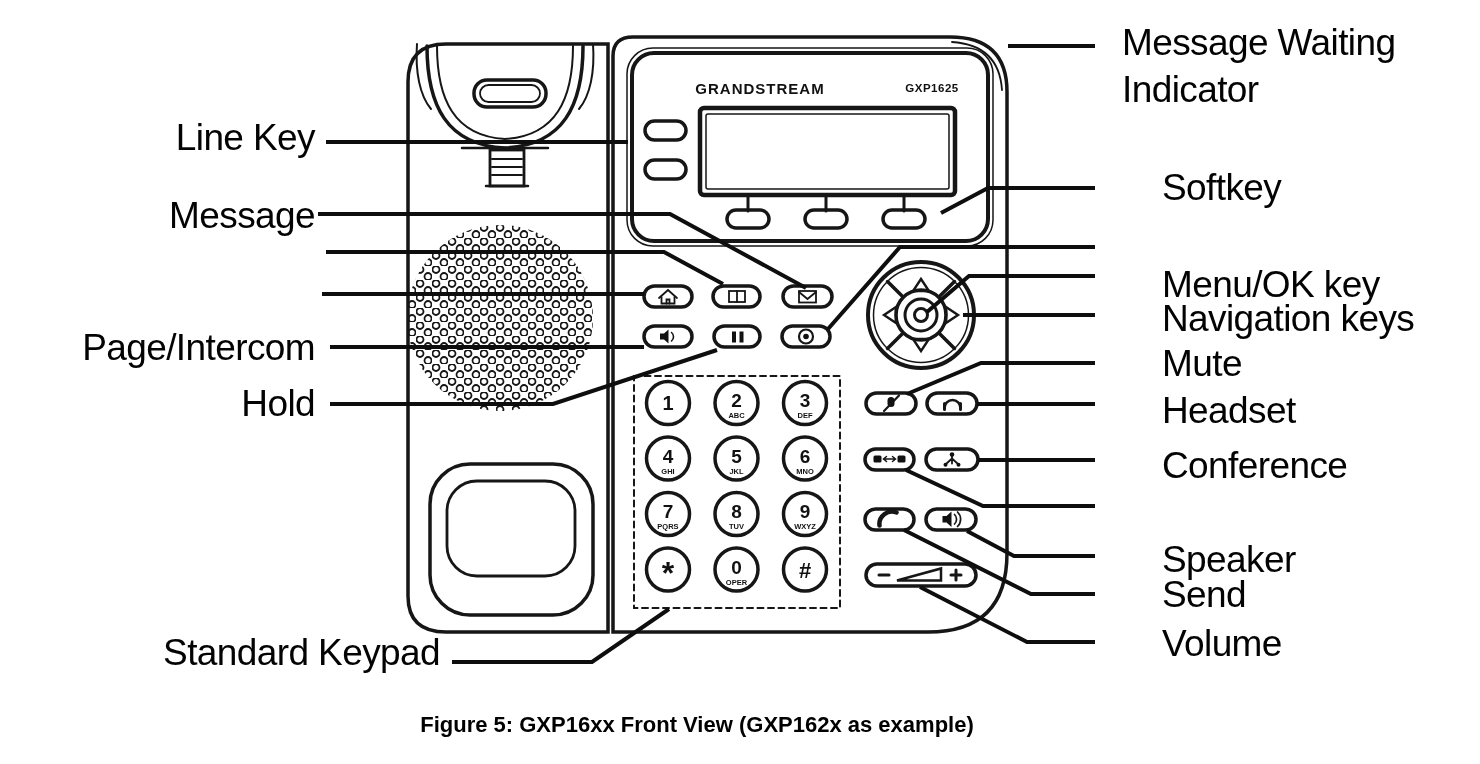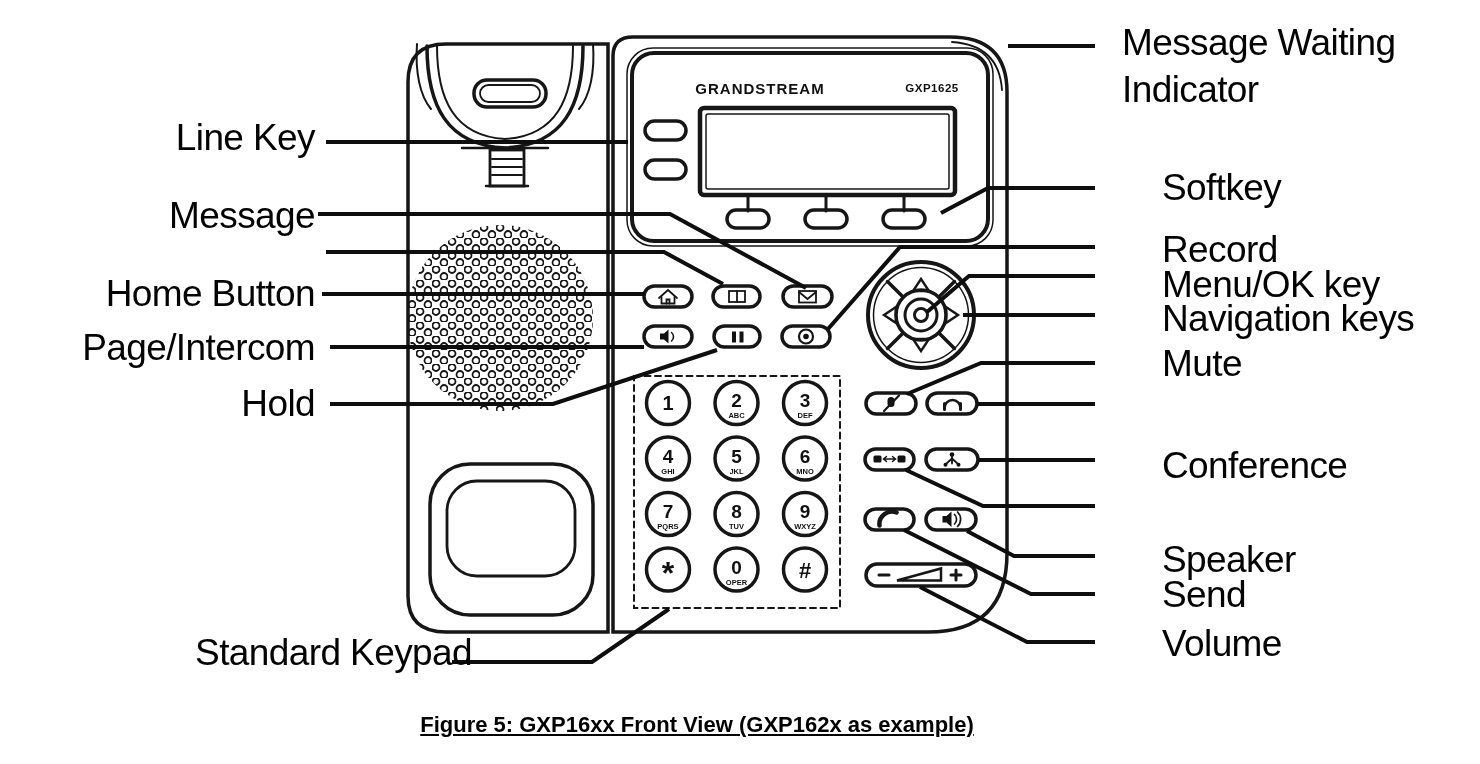--- a/index.html
+++ b/index.html
@@ -2,25 +2,25 @@
 <html><head>
 <meta charset="utf-8">
 <style>
   html,body{margin:0;padding:0;background:#fff;}
   #stage{position:relative;width:1480px;height:764px;background:#fff;overflow:hidden;
          font-family:"Liberation Sans",sans-serif;}
   #art{position:absolute;left:0;top:0;}
   .callout-label{position:absolute;font:400 37px/1.26 "Liberation Sans",sans-serif;
                  color:#030303;white-space:nowrap;letter-spacing:-0.6px;}
   .l-side{right:1165px;text-align:left;transform:translateY(-50%);}
-  .l-wide{right:1008px;text-align:left;transform:translateY(-50%);}
+  .l-wide{right:1040px;text-align:left;transform:translateY(-50%);}
   .r-side{left:1122px;transform:translateY(-50%);margin-left:40px;}
   .r-wrap{left:1122px;width:372px;white-space:normal;transform:none;}
   .cap{position:absolute;left:397px;top:712px;width:600px;text-align:center;
-       font:700 22px/1.2 "Liberation Sans",sans-serif;color:#000;text-decoration:underline;}
+       font:700 22px/1.2 "Liberation Sans",sans-serif;color:#000;}
   svg text{font-family:"Liberation Sans",sans-serif;}
 </style>
 </head>
 <body>
 
 <div id="stage">
 
 <svg id="art" width="1480" height="764" viewBox="0 0 1480 764">
   <defs>
     <pattern id="grilleDots" width="16" height="14" patternUnits="userSpaceOnUse">
@@ -277,31 +277,30 @@
     <path d="M 978 460 H 1095"></path>
     <path d="M 906 470 L 983 506 H 1095"></path>
     <path d="M 967 531 L 1014 556 H 1095"></path>
     <path d="M 904 530 L 1031 594 H 1095"></path>
     <path d="M 920 587 L 1027 642 H 1095"></path>
   </g>
 </svg>
 
 <div class="callout-label l-side" style="top:138px">Line Key</div>
 <div class="callout-label l-side" style="top:216px">Message</div>
-<div class="callout-label l-side" style="top:294px">Home Button</div>
 <div class="callout-label l-side" style="top:348px">Page/Intercom</div>
 <div class="callout-label l-side" style="top:404px">Hold</div>
 <div class="callout-label l-wide" style="top:653px">Standard Keypad</div>
 
 <div class="callout-label r-wrap" style="top:20px">Message Waiting Indicator</div>
 <div class="callout-label r-side" style="top:188px">Softkey</div>
-<div class="callout-label r-side" style="top:250px">Record</div>
 <div class="callout-label r-side" style="top:285px">Menu/OK key</div>
 <div class="callout-label r-side" style="top:319px">Navigation keys</div>
 <div class="callout-label r-side" style="top:364px">Mute</div>
+<div class="callout-label r-side" style="top:411px">Headset</div>
 <div class="callout-label r-side" style="top:466px">Conference</div>
 <div class="callout-label r-side" style="top:560px">Speaker</div>
 <div class="callout-label r-side" style="top:595px">Send</div>
 <div class="callout-label r-side" style="top:644px">Volume</div>
 
 <div class="cap">Figure 5: GXP16xx Front View (GXP162x as example)</div>
 
 </div>
 
 </body></html>

